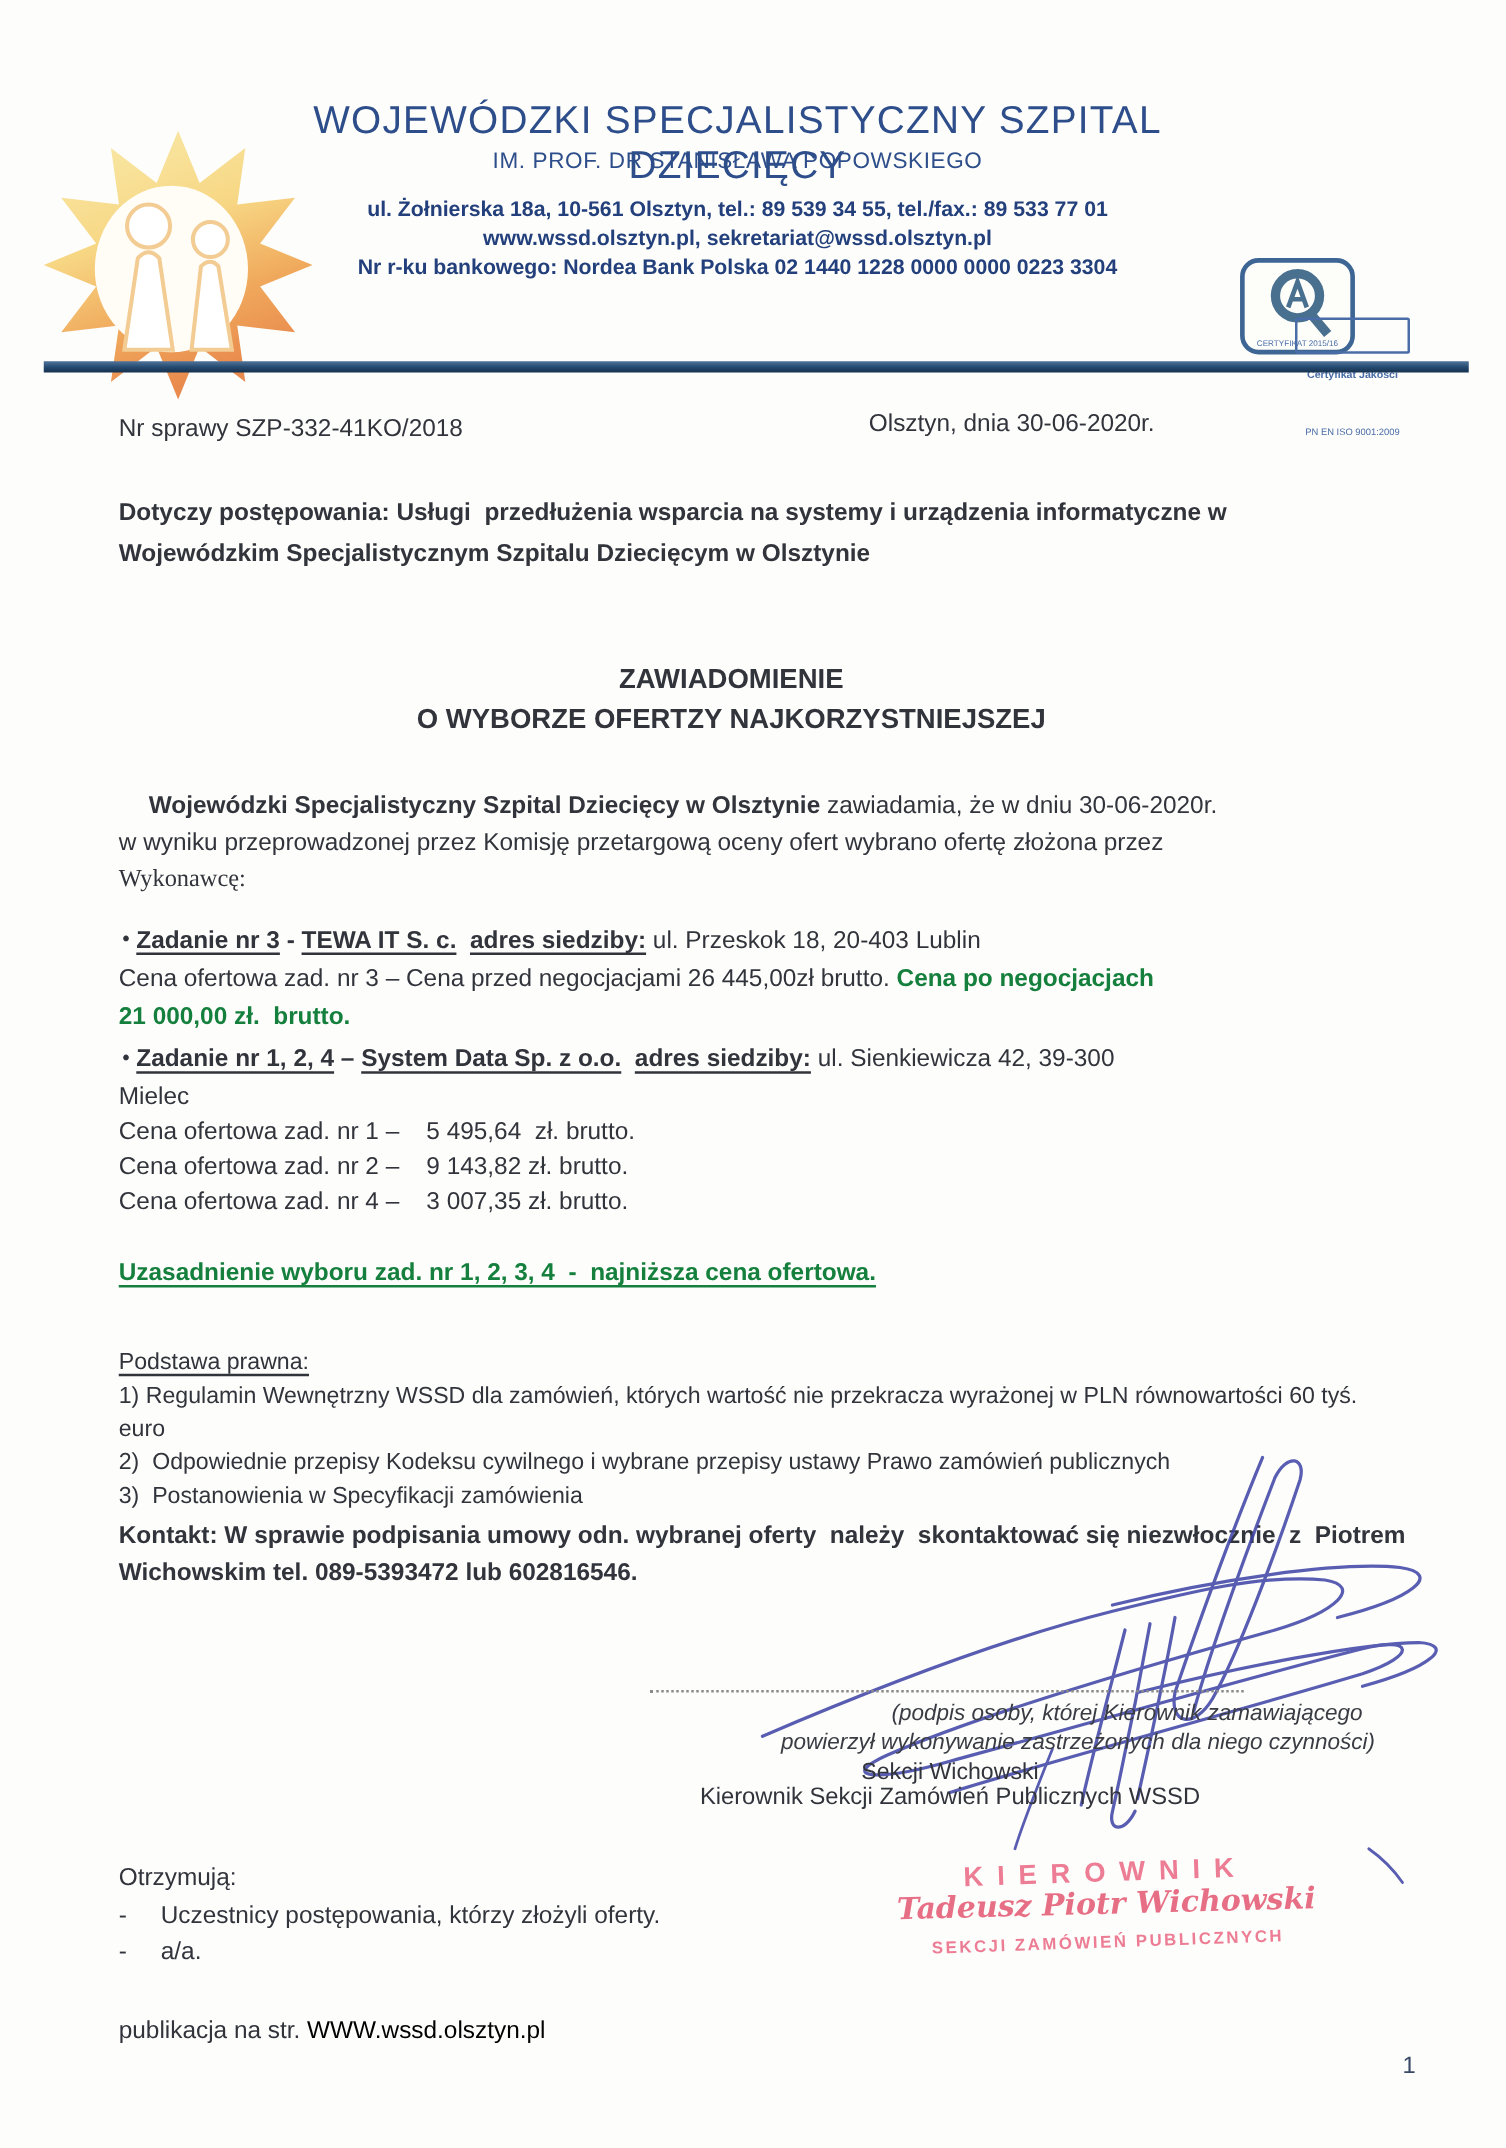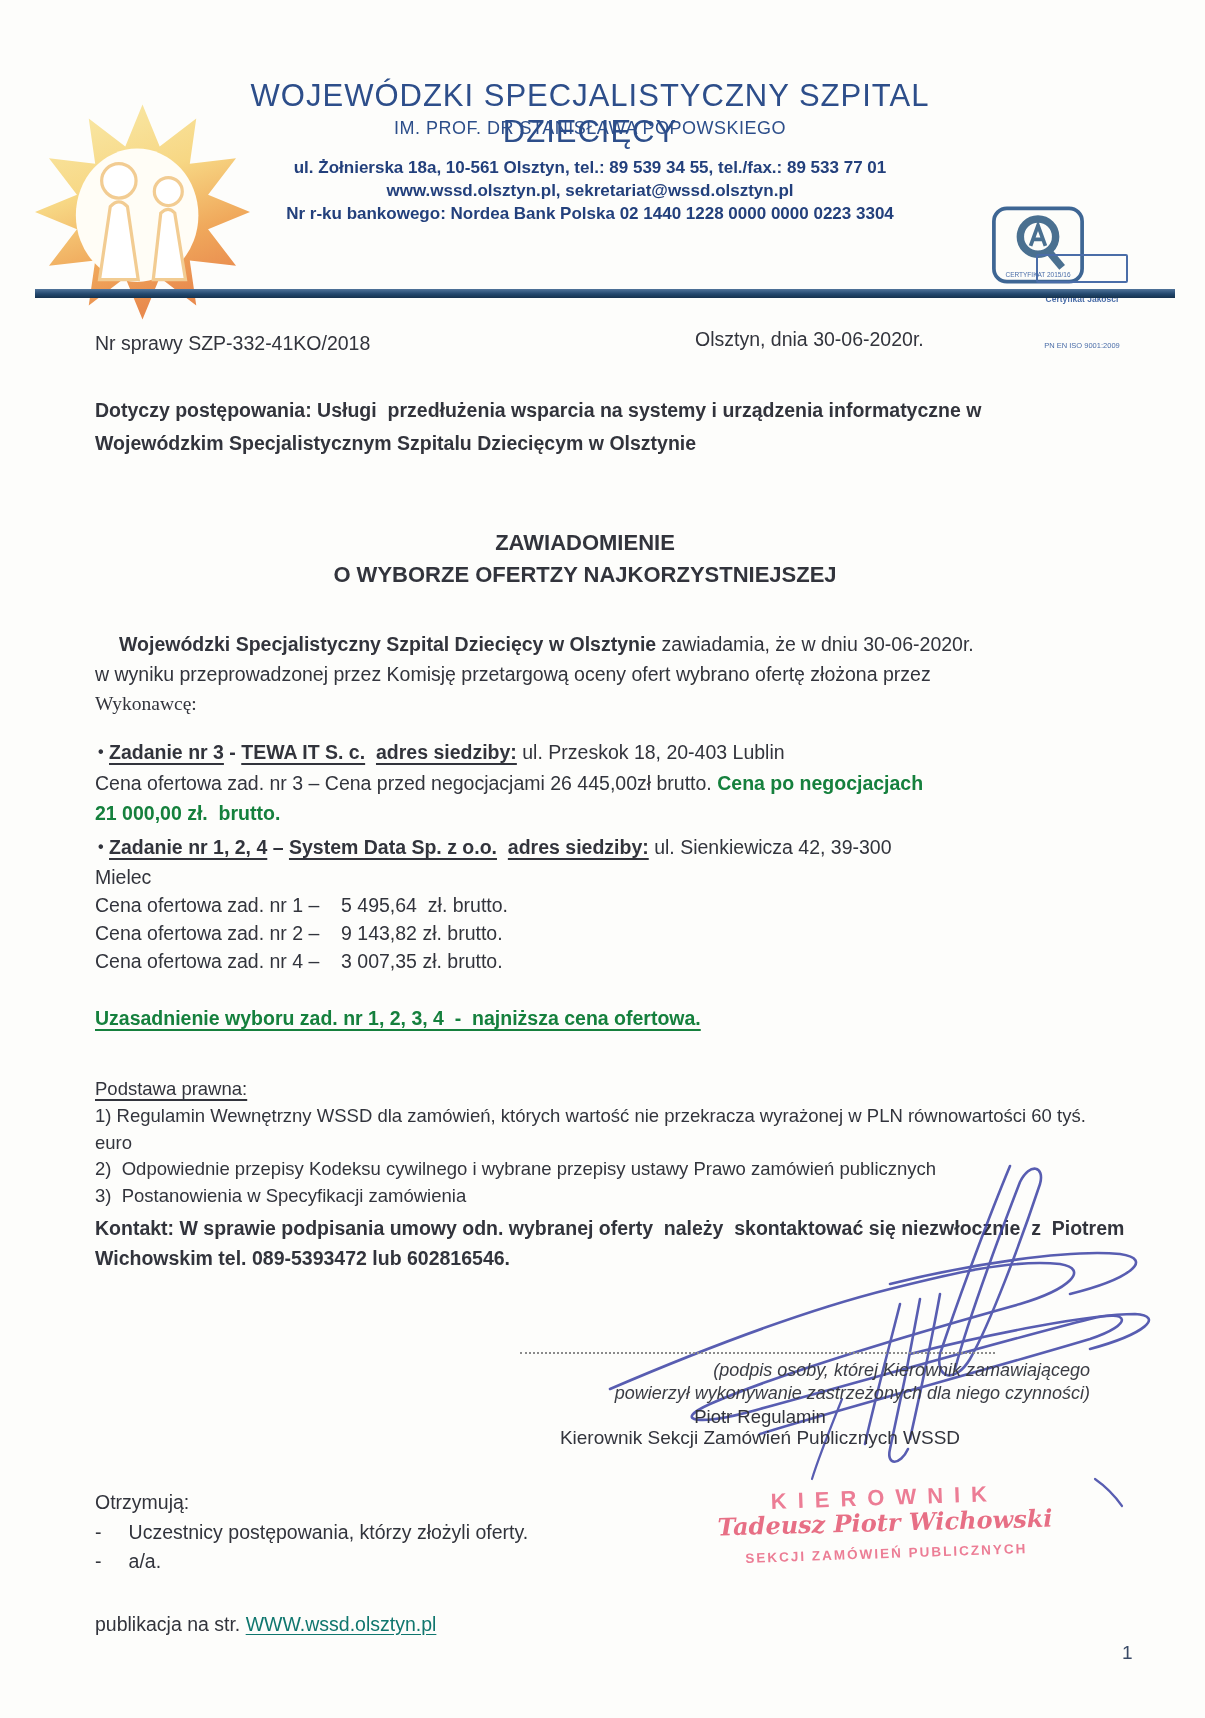--- a/index.html
+++ b/index.html
@@ -28,21 +28,21 @@
   .dotline{border-top:2px dotted #8b8b8b;}
   .sig-caption{font-size:18px;font-style:italic;color:#3a3c44;text-align:right;}
   
   .stamp{color:#ec7d95;transform:rotate(-2deg);text-align:center;}
   .stamp .s1{font-size:22px;font-weight:bold;letter-spacing:11px;line-height:24px;}
   .stamp .s2{font-size:13.5px;font-weight:bold;letter-spacing:2px;line-height:16px;}
   .stamp-name{
     font-family:"DejaVu Serif", serif;font-style:italic;font-weight:600;
     font-size:24px;color:#e76f85;transform:rotate(-1.5deg);
   }
-  .link{color:#0f766e;text-decoration:underline;text-underline-offset:3px;}
+  .link{color:#000000;text-underline-offset:3px;}
   .legal{font-size:18.5px;}
   .pagenum{font-size:19px;color:#3a4a66;}
 </style>
 </head>
 <body>
 
 <div class="abs" style="left:35px;top:62px;width:215px;height:228px;">
   <svg width="215" height="228" viewBox="0 0 200 210">
     <defs>
       <linearGradient id="sunGrad" x1="0" y1="0" x2="0.35" y2="1">
@@ -126,22 +126,22 @@
     <path d="M 310 150 C 300 190 285 245 275 290"></path>
     <path d="M 330 145 C 322 190 310 250 300 295 C 296 312 310 312 318 295"></path>
     <path d="M 350 140 C 342 185 330 240 320 285"></path>
     <path d="M 252 245 C 240 275 228 305 222 325" stroke-width="2.2"></path>
     <path d="M 505 325 C 515 332 525 342 532 352" stroke-width="2.2"></path>
   </svg>
 </div>
 
 <div class="abs dotline" style="left:520px;top:1352px;width:475px;"></div>
 <div class="abs center sig-caption" style="left:430px;top:1360px;width:660px;">(podpis osoby, której Kierownik zamawiającego</div>
-<div class="abs center sig-caption" style="left:430px;top:1383px;width:660px;">powierzył wykonywanie zastrzeżonych dla niego czynności)</div>
-<div class="abs center" style="left:430px;top:1406px;width:660px;font-size:18.5px;">Piotr Regulamin</div>
+<div class="abs center sig-caption" style="left:440px;top:1383px;width:660px;">powierzył wykonywanie zastrzeżonych dla niego czynności)</div>
+<div class="abs center" style="left:430px;top:1406px;width:660px;font-size:18.5px;">Sekcji Wichowski</div>
 <div class="abs center" style="left:430px;top:1427px;width:660px;font-size:19px;">Kierownik Sekcji Zamówień Publicznych WSSD</div>
 
 <div class="abs stamp" style="left:700px;top:1450px;width:370px;">
   <div class="s1">KIEROWNIK</div>
   <div class="s2">SEKCJI ZAMÓWIEŃ PUBLICZNYCH</div>
 </div>
 <div class="abs center stamp-name" style="left:700px;top:1508px;width:370px;">Tadeusz Piotr Wichowski</div>
 
 <div class="abs line" style="left:95px;top:1490px;">Otrzymują:</div>
 <div class="abs line" style="left:95px;top:1520px;"><span>-</span><span>     </span><span>Uczestnicy postępowania, którzy złożyli oferty.</span></div>

